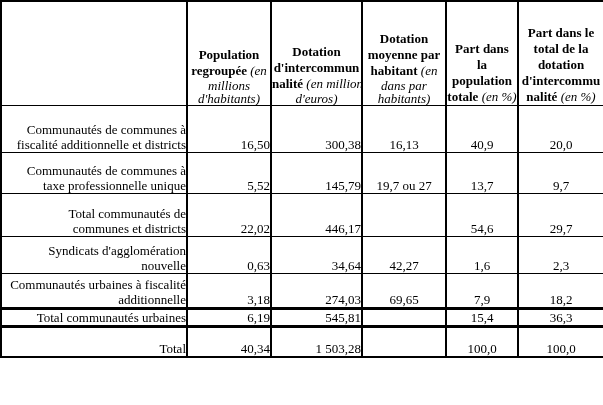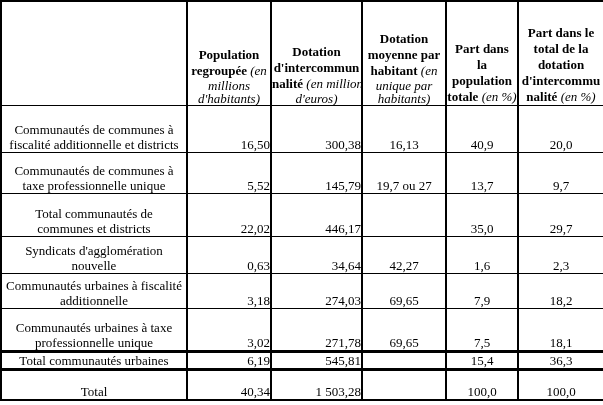--- a/index.html
+++ b/index.html
@@ -39,21 +39,21 @@
     font-weight: bold;
     padding-bottom: 3px;
   }
   .hline { line-height: 16px; white-space: nowrap; }
   .hline.it-only { line-height: 13px; }
   .seg-b { font-weight: bold; font-style: normal; }
   .seg-i { font-weight: normal; font-style: italic; font-size: 13px; }
 
   
   td.lbl {
-    text-align: center;
+    text-align: right;
     padding-left: 3px;
     padding-bottom: 1px;
   }
   .lline { line-height: 15px; white-space: nowrap; }
 
   
   td.val { padding-bottom: 1px; line-height: 15px; }
   td.v-pop { text-align: right; padding-right: 13px; }
   td.v-dot { text-align: right; padding-right: 12px; }
   td.v-moy { text-align: center; padding-right: 17px; }
@@ -84,21 +84,21 @@
         <td class="hdr">
           <div class="hline"><span class="seg-b">Dotation</span></div>
           <div class="hline"><span class="seg-b">d'intercommun</span></div>
           <div class="hline"><span class="seg-b">nalité </span><span class="seg-i">(en millions</span></div>
           <div class="hline it-only"><span class="seg-i">d'euros)</span></div>
         </td>
         <td class="hdr">
           <div class="hline"><span class="seg-b">Dotation</span></div>
           <div class="hline"><span class="seg-b">moyenne par</span></div>
           <div class="hline"><span class="seg-b">habitant </span><span class="seg-i">(en</span></div>
-          <div class="hline it-only"><span class="seg-i">unique par</span></div>
+          <div class="hline it-only"><span class="seg-i">dans par</span></div>
           <div class="hline it-only"><span class="seg-i">habitants)</span></div>
         </td>
         <td class="hdr">
           <div class="hline"><span class="seg-b">Part dans</span></div>
           <div class="hline"><span class="seg-b">la</span></div>
           <div class="hline"><span class="seg-b">population</span></div>
           <div class="hline"><span class="seg-b">totale </span><span class="seg-i">(en %)</span></div>
         </td>
         <td class="hdr">
           <div class="hline"><span class="seg-b">Part dans le</span></div>
@@ -133,21 +133,21 @@
         <td class="val v-pd">9,7</td>
       </tr>
       <tr style="height: 43px;">
         <td class="lbl">
           <div class="lline">Total communautés de</div>
           <div class="lline">communes et districts</div>
         </td>
         <td class="val v-pop">22,02</td>
         <td class="val v-dot">446,17</td>
         <td class="val v-moy"></td>
-        <td class="val v-pp">35,0</td>
+        <td class="val v-pp">54,6</td>
         <td class="val v-pd">29,7</td>
       </tr>
       <tr style="height: 37px;">
         <td class="lbl">
           <div class="lline">Syndicats d'agglomération</div>
           <div class="lline">nouvelle</div>
         </td>
         <td class="val v-pop">0,63</td>
         <td class="val v-dot">34,64</td>
         <td class="val v-moy">42,27</td>
@@ -157,31 +157,20 @@
       <tr style="height: 35px;">
         <td class="lbl">
           <div class="lline">Communautés urbaines à fiscalité</div>
           <div class="lline">additionnelle</div>
         </td>
         <td class="val v-pop">3,18</td>
         <td class="val v-dot">274,03</td>
         <td class="val v-moy">69,65</td>
         <td class="val v-pp">7,9</td>
         <td class="val v-pd">18,2</td>
-      </tr>
-      <tr style="height: 43px;">
-        <td class="lbl">
-          <div class="lline">Communautés urbaines à taxe</div>
-          <div class="lline">professionnelle unique</div>
-        </td>
-        <td class="val v-pop">3,02</td>
-        <td class="val v-dot">271,78</td>
-        <td class="val v-moy">69,65</td>
-        <td class="val v-pp">7,5</td>
-        <td class="val v-pd">18,1</td>
       </tr>
       <tr class="thick-top" style="height: 18px;">
         <td class="lbl">
           <div class="lline">Total communautés urbaines</div>
         </td>
         <td class="val v-pop">6,19</td>
         <td class="val v-dot">545,81</td>
         <td class="val v-moy"></td>
         <td class="val v-pp">15,4</td>
         <td class="val v-pd">36,3</td>

